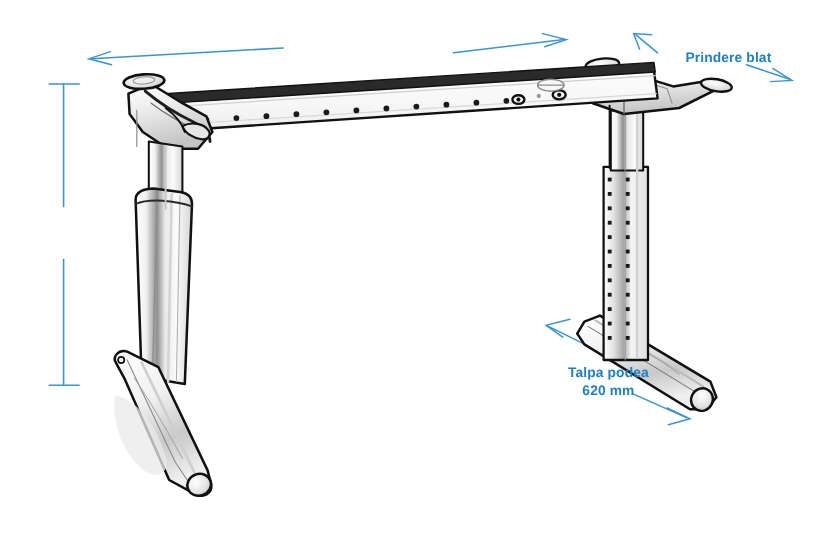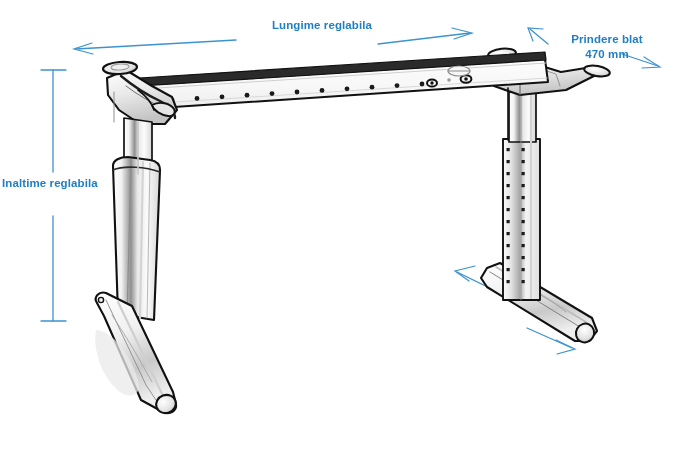--- a/index.html
+++ b/index.html
@@ -37,21 +37,21 @@
   }
   .anno .ln { display: block; }
   #anno-length {
     left: 232px;
     top: 18px;
     width: 180px;
     font-size: 11.5px;
   }
   #anno-top-mount {
     left: 552px;
-    top: 32px;
+    top: 42px;
     width: 110px;
     font-size: 11.5px;
   }
   #anno-height {
     left: 2px;
     top: 176px;
     width: 120px;
     font-size: 11.5px;
     text-align: left;
   }
@@ -278,26 +278,27 @@
         <ellipse cx="166" cy="404" rx="10" ry="9" transform="rotate(-20 166 404)" fill="url(#capG)" stroke="#111" stroke-width="2.1"></ellipse>
         <circle cx="101" cy="300" r="2.6" fill="#efefef" stroke="#111" stroke-width="1.4"></circle>
         <path d="M 112,315 C 126,336 140,360 152,382" fill="none" stroke="#9e9e9e" stroke-width="0.8"></path>
 
         <path d="M 96,330 C 110,330 130,352 138,380 C 142,394 132,400 120,392 C 104,380 92,352 96,330 Z" fill="#e9e9e9" stroke="none" opacity="0.75"></path>
       </g>
     </g>
   </svg>
 
   <div class="anno" id="anno-length">
-    <span class="ln">Lungime reglabila</span>
   </div>
 
   <div class="anno" id="anno-top-mount">
     <span class="ln">Prindere blat</span>
-    <span class="ln">470 mm</span>
   </div>
 
   <div class="anno" id="anno-height">
-    <span class="ln">Inaltime reglabila</span>
   </div>
 
+  <div class="anno" id="anno-foot">
+    <span class="ln">Talpa podea</span>
+    <span class="ln">620 mm</span>
+  </div>
 
 </div>
 
 </body></html>

